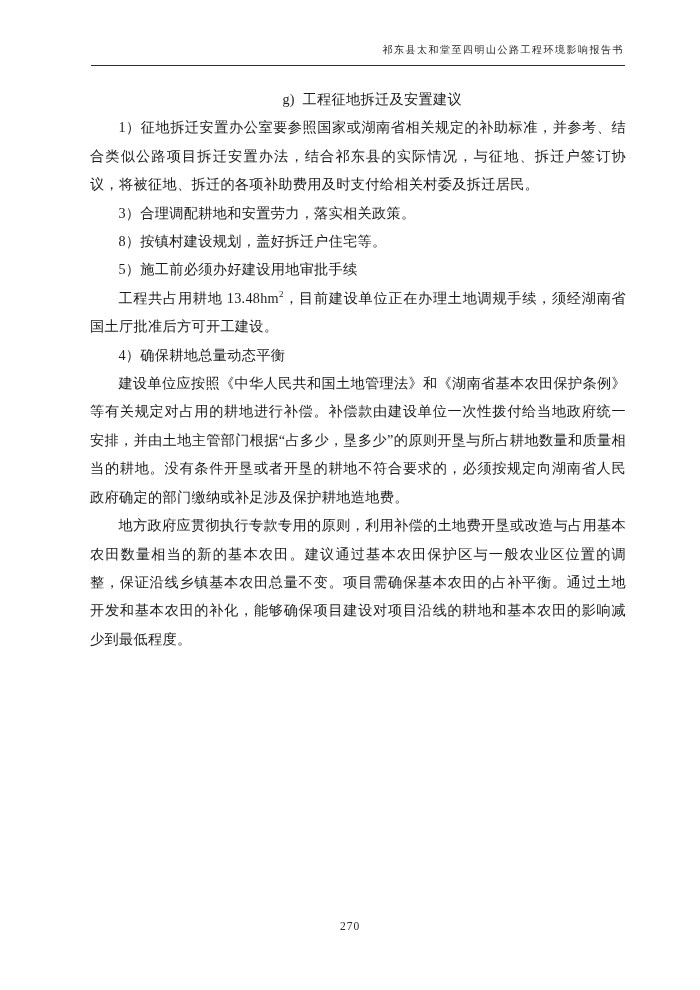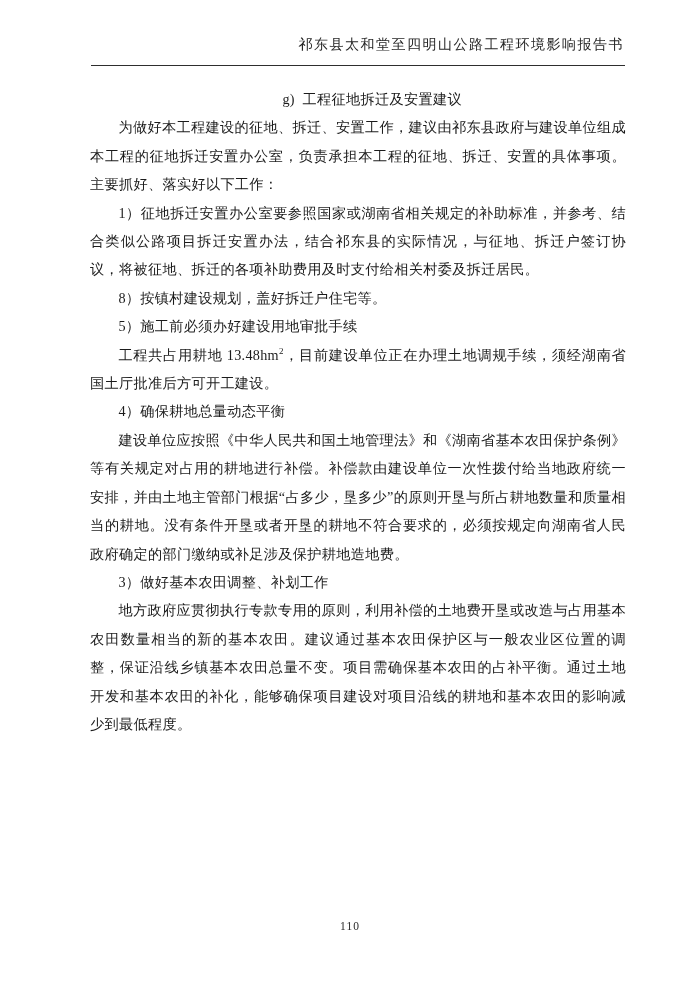--- a/index.html
+++ b/index.html
@@ -15,23 +15,23 @@
     color: #1b1b1b;
     overflow: hidden;
   }
   .page {
     position: absolute;
     inset: 0;
     background: #ffffff;
   }
   .header-title {
     position: absolute;
-    top: 36px;
+    top: 43px;
     right: 76px;
-    font-size: 14px;
+    font-size: 10px;
     letter-spacing: 1.5px;
     color: #262626;
     white-space: nowrap;
   }
   .header-rule {
     position: absolute;
     top: 65px;
     left: 91px;
     width: 534px;
     height: 0;
@@ -77,38 +77,37 @@
 <div class="page">
 
   <div class="header-title">祁东县太和堂至四明山公路工程环境影响报告书</div>
 
   <div class="header-rule"></div>
 
   <div class="content">
 
     <p class="heading">g)  工程征地拆迁及安置建议</p>
 
-    <p>为做好本工程建设的征地、拆迁、安置工作，建议由祁东县政府与建设单位组成本工程的征地拆迁安置办公室，负责承担本工程的征地、拆迁、安置的具体事项。主要抓好、落实好以下工作：</p>
 
     <p>1）征地拆迁安置办公室要参照国家或湖南省相关规定的补助标准，并参考、结合类似公路项目拆迁安置办法，结合祁东县的实际情况，与征地、拆迁户签订协议，将被征地、拆迁的各项补助费用及时支付给相关村委及拆迁居民。</p>
 
 
+    <p>3）合理调配耕地和安置劳力，落实相关政策。</p>
 
     <p>8）按镇村建设规划，盖好拆迁户住宅等。</p>
 
 
     <p>5）施工前必须办好建设用地审批手续</p>
 
     <p><span>工程共占用耕地 13.48hm</span><sup class="sq">2</sup><span>，目前建设单位正在办理土地调规手续，须经湖南省国土厅批准后方可开工建设。</span></p>
 
     <p>4）确保耕地总量动态平衡</p>
 
     <p>建设单位应按照《中华人民共和国土地管理法》和《湖南省基本农田保护条例》等有关规定对占用的耕地进行补偿。补偿款由建设单位一次性拨付给当地政府统一安排，并由土地主管部门根据“占多少，垦多少”的原则开垦与所占耕地数量和质量相当的耕地。没有条件开垦或者开垦的耕地不符合要求的，必须按规定向湖南省人民政府确定的部门缴纳或补足涉及保护耕地造地费。</p>
 
-    <p>3）做好基本农田调整、补划工作</p>
 
     <p>地方政府应贯彻执行专款专用的原则，利用补偿的土地费开垦或改造与占用基本农田数量相当的新的基本农田。建议通过基本农田保护区与一般农业区位置的调整，保证沿线乡镇基本农田总量不变。项目需确保基本农田的占补平衡。通过土地开发和基本农田的补化，能够确保项目建设对项目沿线的耕地和基本农田的影响减少到最低程度。</p>
 
   </div>
 
-  <div class="page-number">110</div>
+  <div class="page-number">270</div>
 
 </div>
 
 </body></html>

